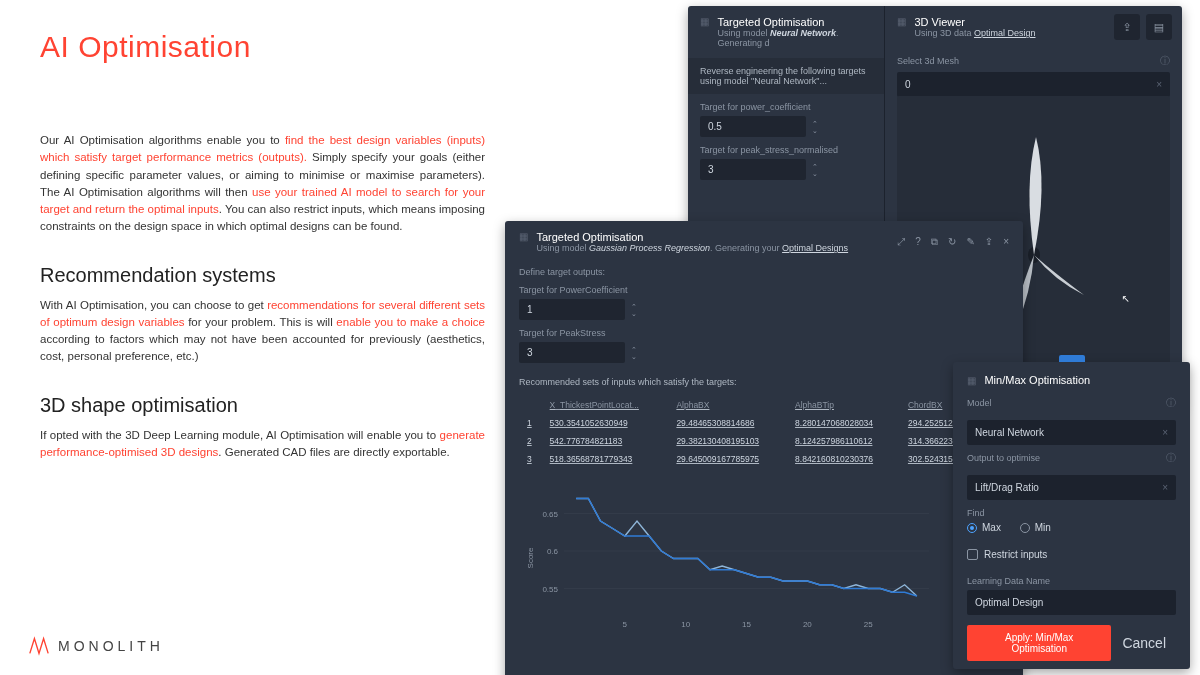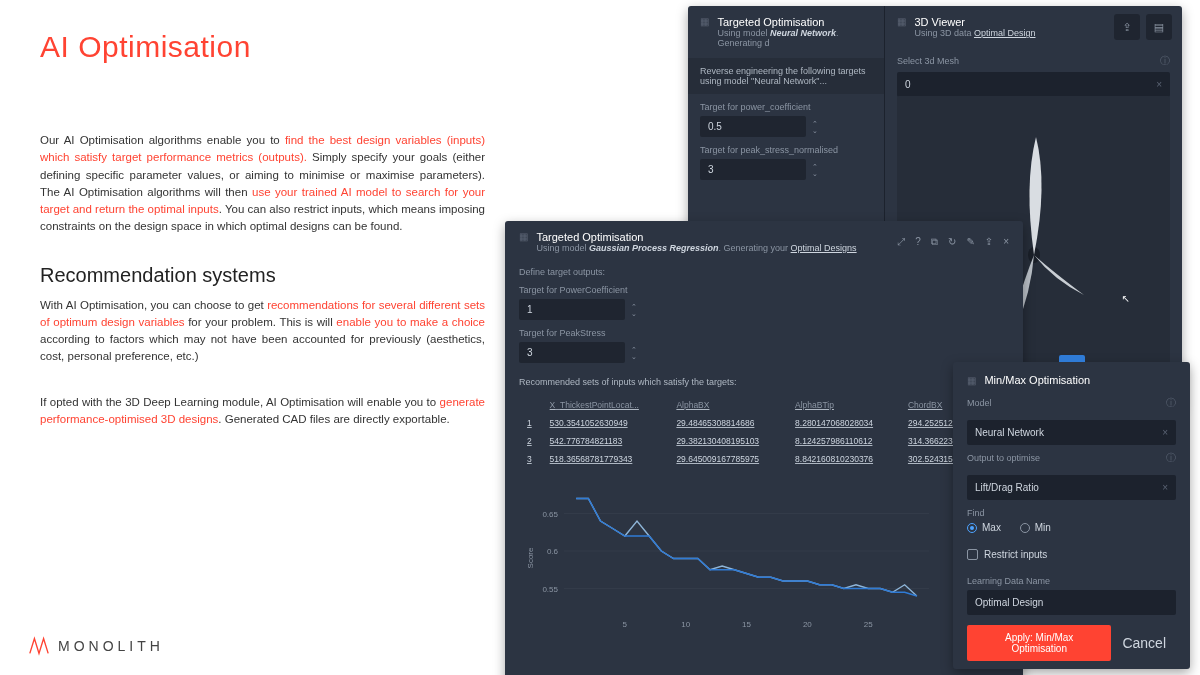--- a/index.html
+++ b/index.html
@@ -124,20 +124,21 @@
   </div>
 
   <div class="section" style="margin-top:28px;">
     <h2>Recommendation systems</h2>
     <p>
       <span>With AI Optimisation, you can choose to get </span><span class="hl">recommendations for several different sets of optimum design variables</span><span> for your problem. This is will </span><span class="hl">enable you to make a choice</span><span> according to factors which may not have been accounted for previously (aesthetics, cost, personal preference, etc.)</span>
     </p>
   </div>
 
   <div class="section" style="margin-top:28px;">
+    <h2>3D shape optimisation</h2>
     <p>
       <span>If opted with the 3D Deep Learning module, AI Optimisation will enable you to </span><span class="hl">generate performance-optimised 3D designs</span><span>. Generated CAD files are directly exportable.</span>
     </p>
   </div>
 </div>
 
 <div class="brand">
   <svg viewBox="0 0 24 24">
       <path d="M2 20 L7 4 L12 20 L17 4 L22 20" fill="none" stroke="#ff4332" stroke-width="1.5"></path>
     </svg>
@@ -211,21 +212,21 @@
   </div>
 </div>
 
 <div class="dark big-panel">
   <div class="big-header">
     <div style="display:flex; gap:8px;">
       <span style="color:#5a6373;">▦</span>
       <div>
         <div class="title">Targeted Optimisation</div>
         <div class="sub">
-          <span>Using model </span><span class="em" style="font-weight:700;">Gaussian Process Regression</span><span>. Generating your </span><span class="ul">Optimal Designs</span>
+          <span>Using model </span><span class="em" style="font-weight:400;">Gaussian Process Regression</span><span>. Generating your </span><span class="ul">Optimal Designs</span>
         </div>
       </div>
     </div>
     <div class="hdr-icons">
       <span>⤢</span>
       <span>?</span>
       <span>⧉</span>
       <span>↻</span>
       <span>✎</span>
       <span>⇪</span>

